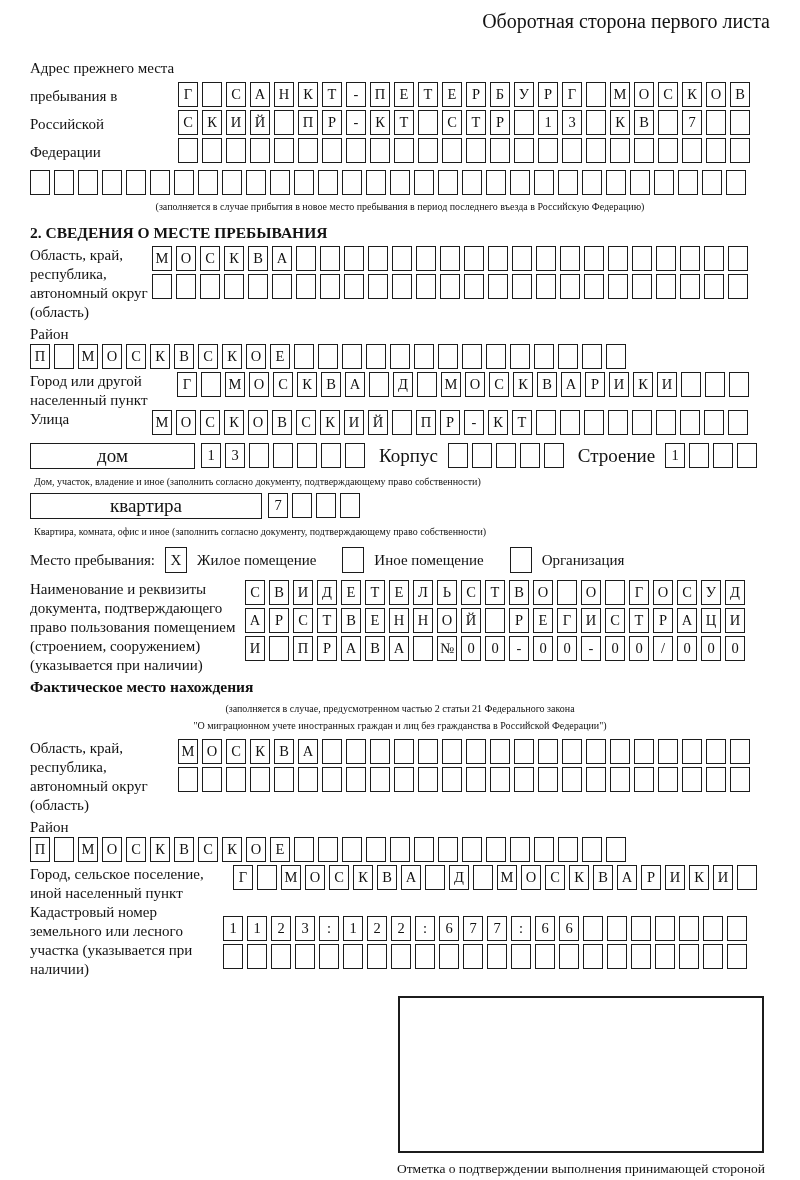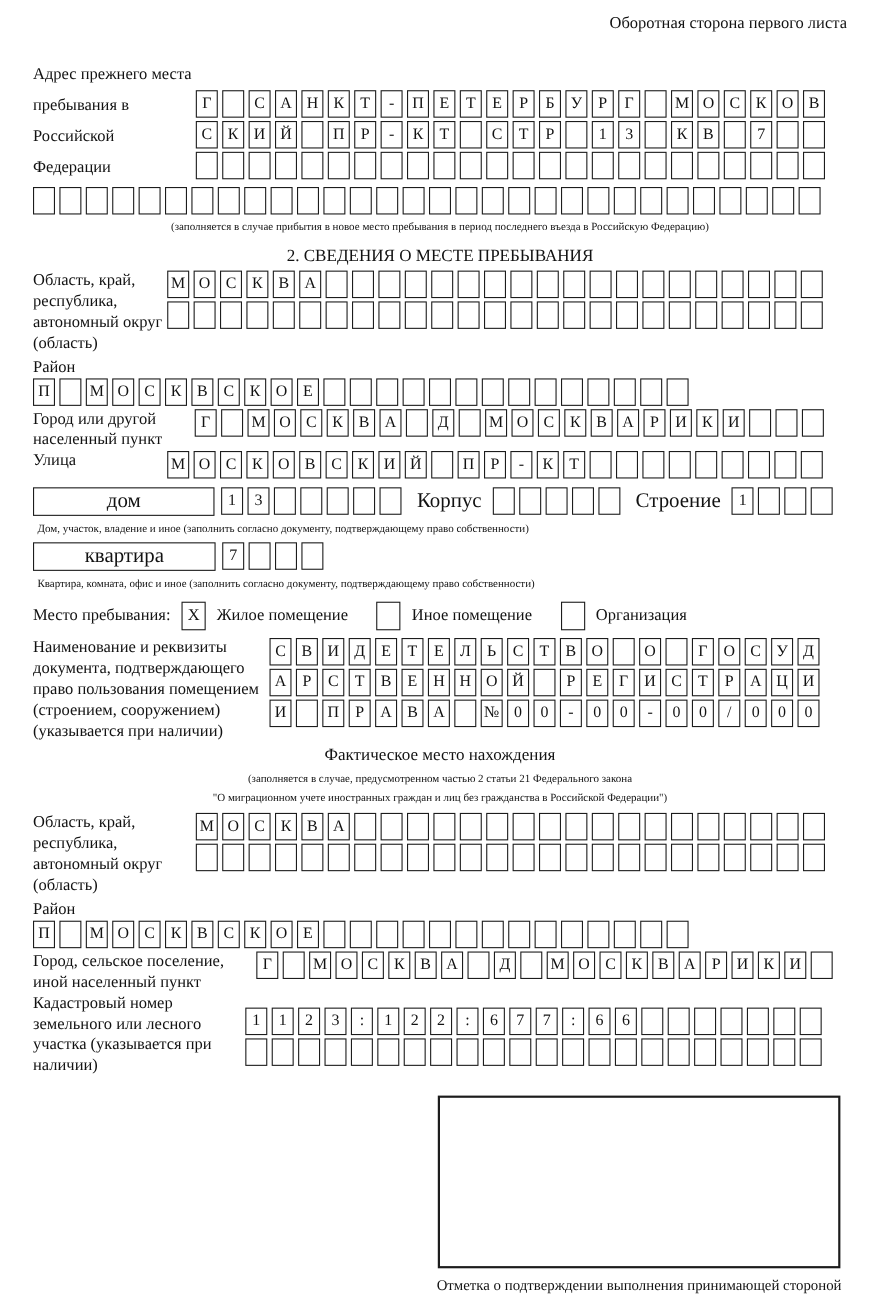--- a/index.html
+++ b/index.html
@@ -4,57 +4,57 @@
 <style>
   * { margin:0; padding:0; box-sizing:border-box; }
   html,body { background:#ffffff; }
   body {
     width:800px; height:1180px;
     font-family:"Liberation Serif","DejaVu Serif",serif;
     color:#121212;
   }
   .page { width:800px; height:1180px; padding:12px 30px 0 30px; overflow:hidden; }
 
-  .corner-note { text-align:right; font-size:15px; line-height:18px; }
+  .corner-note { text-align:right; font-size:20px; line-height:18px; }
 
   .frow { display:flex; align-items:flex-start; }
   .flabel { font-size:15px; line-height:19px; flex-shrink:0; }
   .addr-label { line-height:28px; }
   .w148 { width:148px; } .w122 { width:122px; } .w147 { width:147px; }
   .w215 { width:215px; } .w203 { width:203px; } .w193 { width:193px; }
 
   .cells { display:flex; gap:4px; margin-bottom:3px; }
   .cell {
     width:20px; height:25px; flex-shrink:0;
     border:1.5px solid #1c1c1c;
     display:flex; align-items:center; justify-content:center;
     font-size:14.5px;
   }
 
   .note { font-size:10px; line-height:17px; }
   .center { text-align:center; }
-  .heading { text-align:center; font-weight:normal; font-size:15.5px; line-height:18px; }
+  .heading { text-align:left; font-weight:bold; font-size:15.5px; line-height:18px; }
 
   .addr-block { margin-top:24px;align-items:flex-end; }
   .fullrow { margin-top:4px; }
   .sec-note { margin-top:3px; }
   .sec2-heading { margin-top:9px; }
   .region-block { margin-top:4px; }
   .district-row { margin-top:3px;flex-direction:column; }
   .city-row { margin-top:0; }
   .street-row { margin-top:0; }
 
   .house-row { display:flex; align-items:flex-start; margin-top:5px; }
   .named-box {
     height:26px; border:1.5px solid #1c1c1c; flex-shrink:0;
     display:flex; align-items:center; justify-content:center;
     font-size:19px; margin-right:6px;
   }
   .house-box { width:165px; }
-  .apt-box { width:166px; }
+  .apt-box { width:232px; }
   .inline-label { font-size:19px; line-height:26px; padding:0 10px 0 14px; white-space:nowrap;font-family:Liberation Serif, serif; }
   .left-note { margin-top:2px; margin-left:4px; }
   .apt-row { margin-top:3px; }
 
   .stay-row { display:flex; align-items:center; margin-top:7px; font-size:15px; }
   .stay-caption { margin-right:10px; }
   .checkbox {
     width:22px; height:26px; border:1.5px solid #1c1c1c; flex-shrink:0;
     display:flex; align-items:center; justify-content:center;
     font-size:15px; margin-right:10px;

